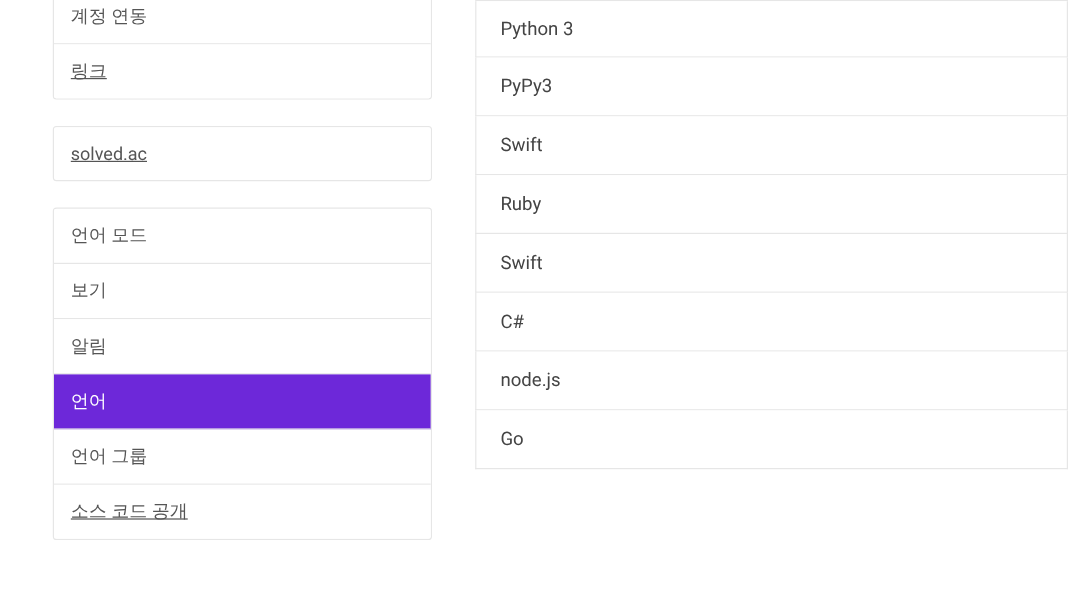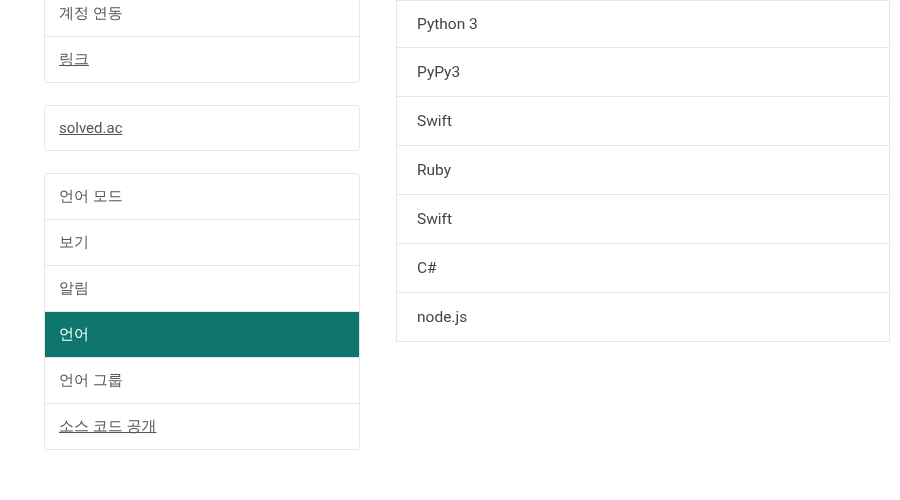--- a/index.html
+++ b/index.html
@@ -37,21 +37,21 @@
       color: #555;
       border-bottom: 1px solid #e6e6e6;
       cursor: pointer;
       background: #fff;
     }
     .nav-item:last-child {
       border-bottom: none;
       text-decoration: underline;
     }
     .nav-item.active {
-      background: #0f766e;
+      background: #6d28d9;
       color: #fff;
     }
     .lang-list {
       border-top: 1px solid #e6e6e6;
     }
     .lang-item {
       padding: 15px 20px;
       font-size: 15.5px;
       color: #444;
       border-left: 1px solid #e6e6e6;
@@ -99,15 +99,16 @@
 
   <div class="main">
     <div class="lang-list">
       <div class="lang-item">Python 3</div>
       <div class="lang-item">PyPy3</div>
       <div class="lang-item">Swift</div>
       <div class="lang-item">Ruby</div>
       <div class="lang-item">Swift</div>
       <div class="lang-item">C#</div>
       <div class="lang-item">node.js</div>
+      <div class="lang-item">Go</div>
     </div>
   </div>
 </div>
 
 </body></html>

